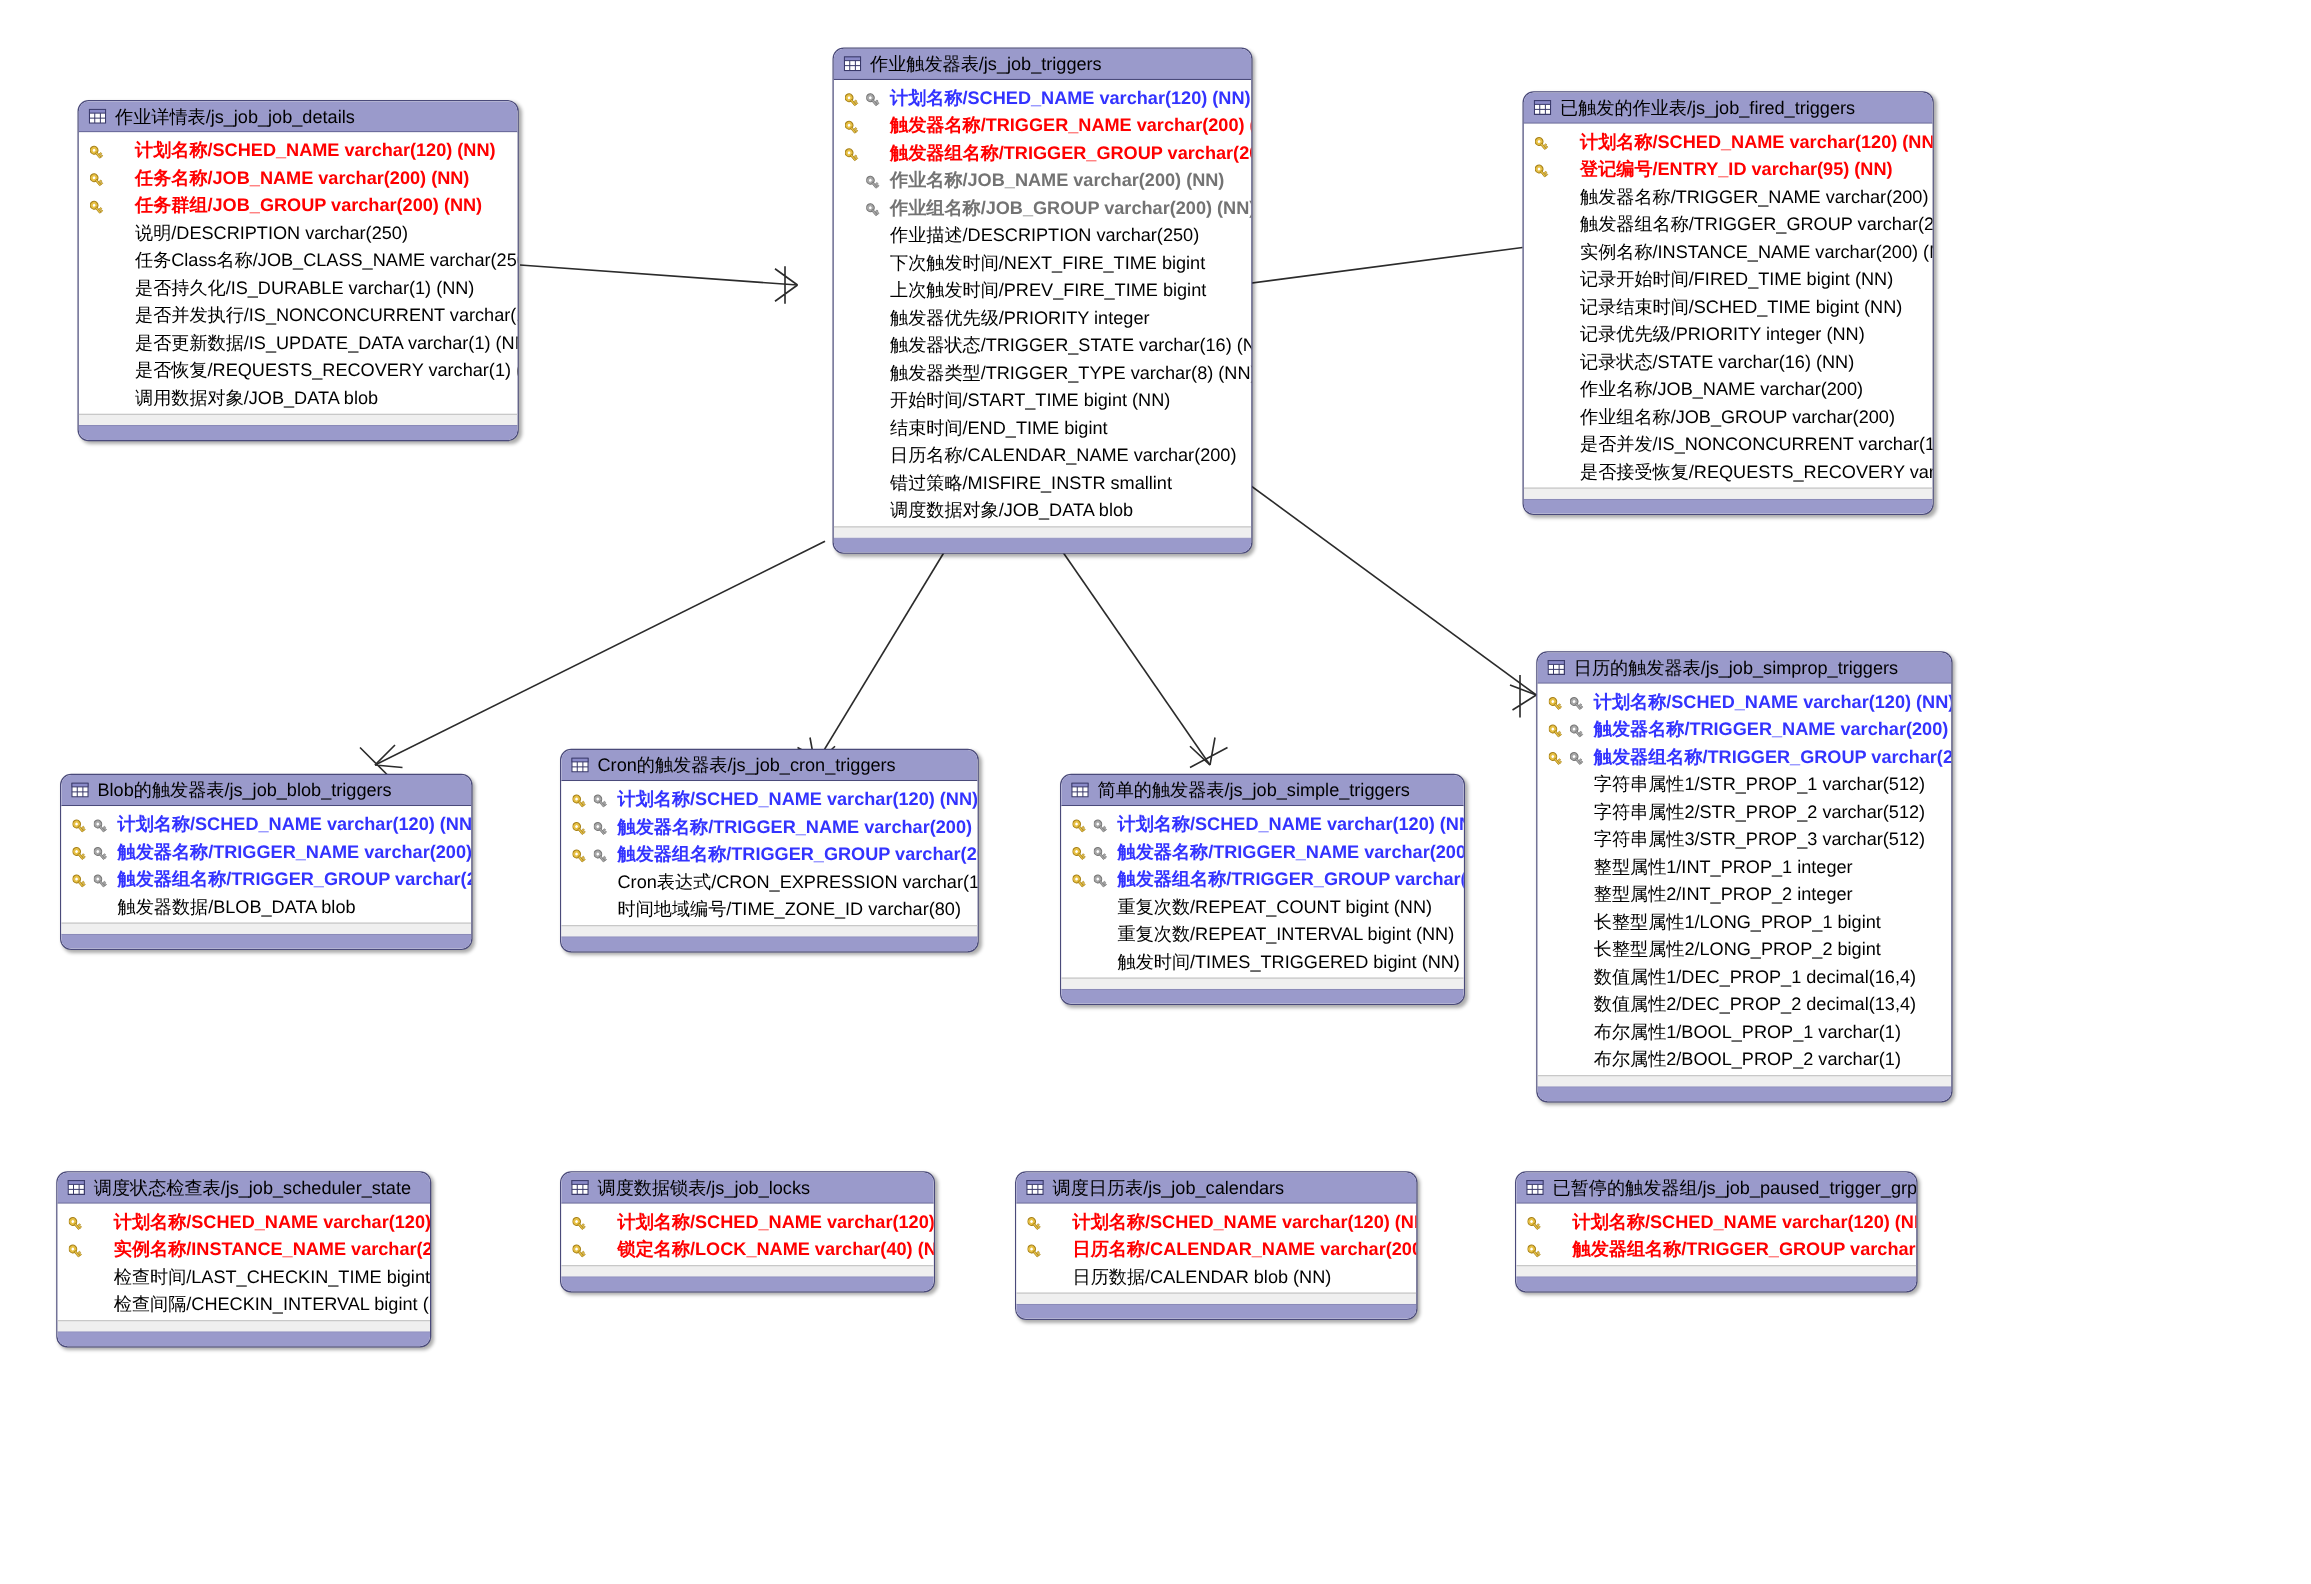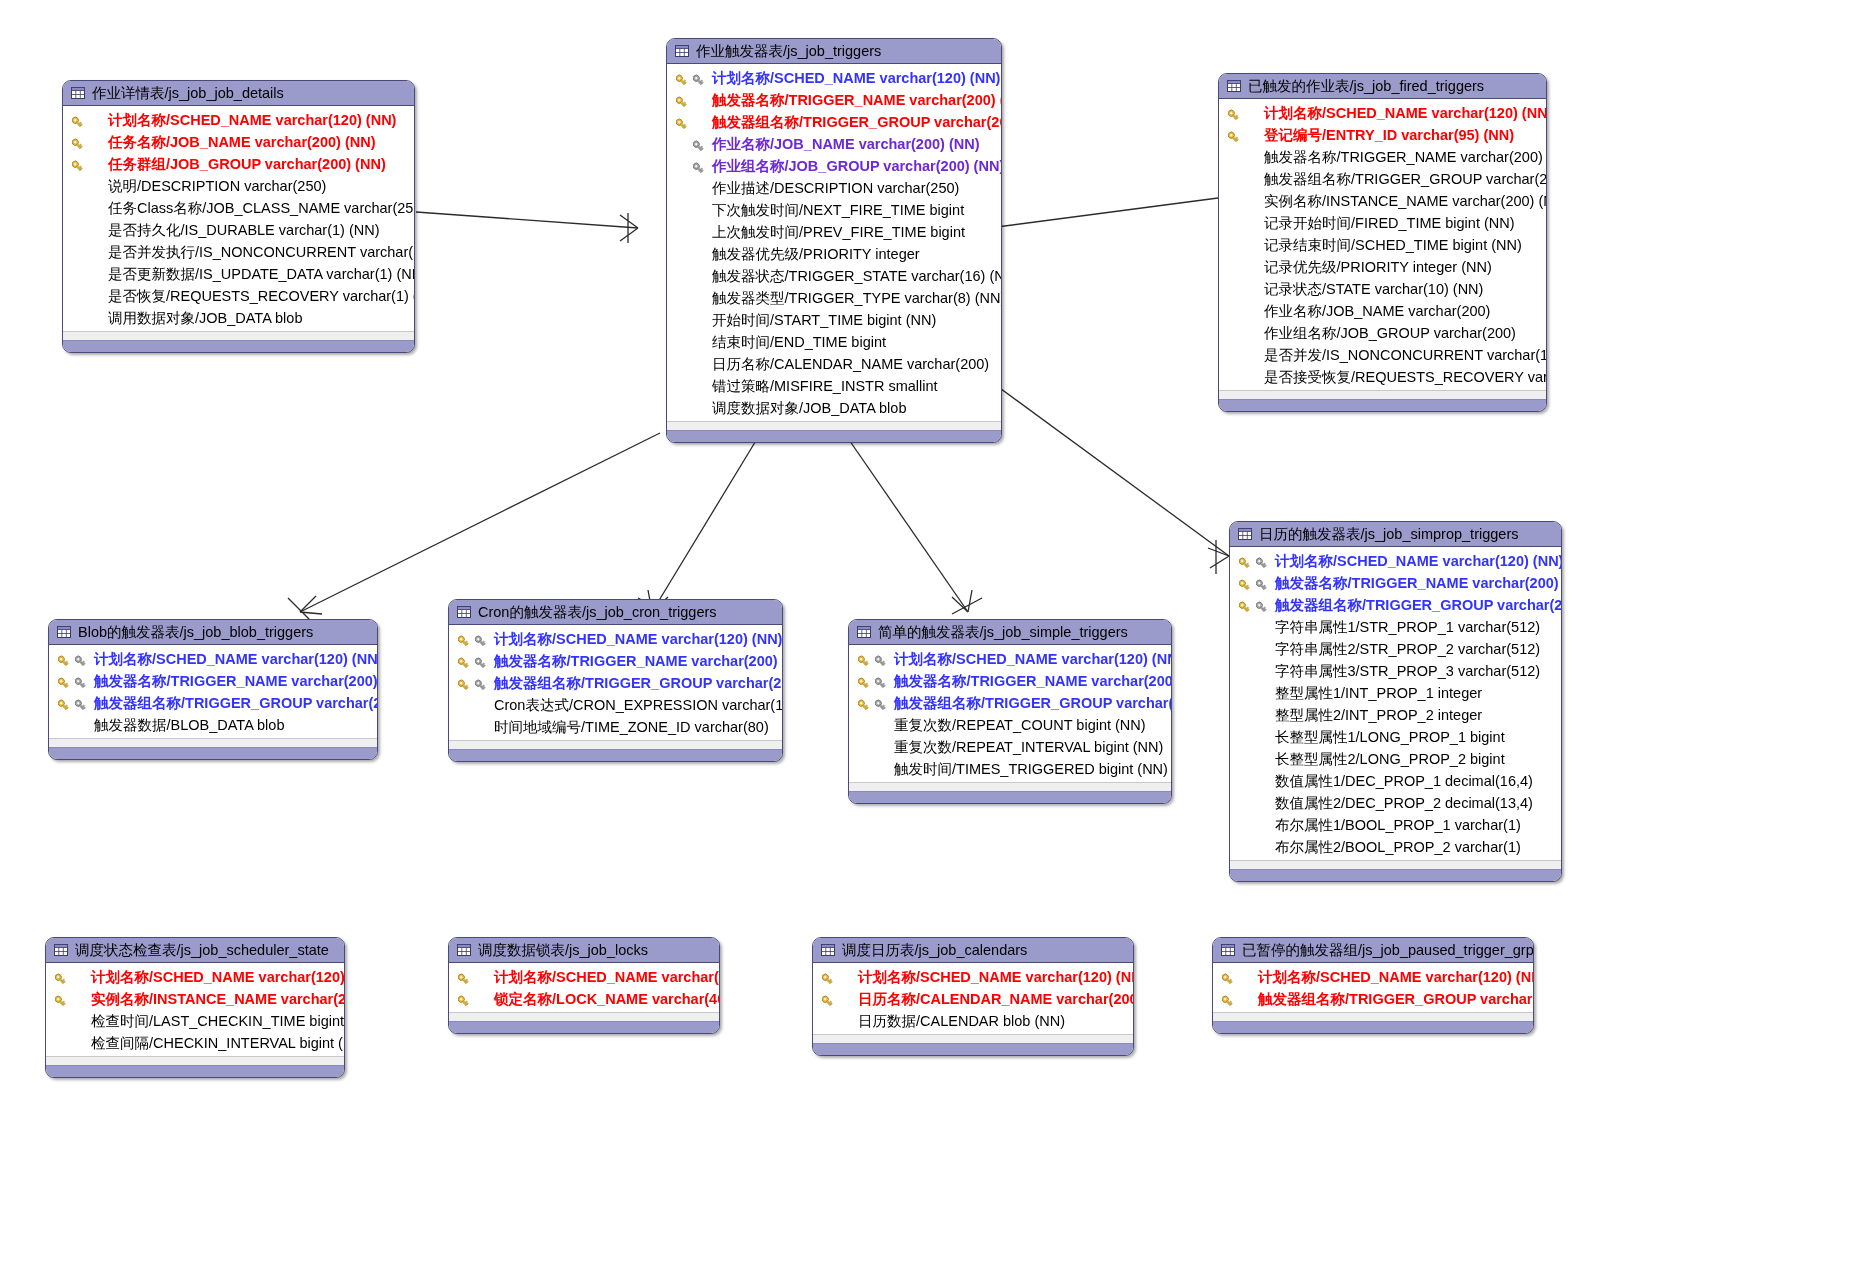--- a/index.html
+++ b/index.html
@@ -21,21 +21,21 @@
   .tbl-footer{height:11px;background:#9a9acb;border-top:1px solid #8a8ab8;
      border-radius:0 0 7px 7px;}
   .tbl-footer-gap{height:8px;background:#efefef;border-top:1px solid #c8c8c8;}
 
   .row{display:flex;align-items:center;height:22px;padding-left:7px;white-space:nowrap;}
   .keyslot{width:17px;height:14px;flex:0 0 auto;display:flex;align-items:center;justify-content:center;}
   .keyslot svg{display:block;}
   .fname{font-size:14.5px;padding-left:4px;}
   .c-red{color:#ff0000;font-weight:bold;}
   .c-blue{color:#3333ff;font-weight:bold;}
-  .c-green{color:#6d28d9;font-weight:bold;}
+  .c-green{color:#737373;font-weight:bold;}
   .c-black{color:#000000;font-weight:normal;}
 </style>
 </head>
 <body>
 
 <div id="canvas">
 
   <svg class="links" viewBox="0 0 1849 1267" xmlns="http://www.w3.org/2000/svg">
     <g stroke="#2b2b2b" stroke-width="1.3" fill="none">
 
@@ -384,21 +384,21 @@
           <span class="fname c-black">记录结束时间/SCHED_TIME bigint (NN)</span>
         </div>
         <div class="row">
           <span class="keyslot"></span>
           <span class="keyslot"></span>
           <span class="fname c-black">记录优先级/PRIORITY integer (NN)</span>
         </div>
         <div class="row">
           <span class="keyslot"></span>
           <span class="keyslot"></span>
-          <span class="fname c-black">记录状态/STATE varchar(10) (NN)</span>
+          <span class="fname c-black">记录状态/STATE varchar(16) (NN)</span>
         </div>
         <div class="row">
           <span class="keyslot"></span>
           <span class="keyslot"></span>
           <span class="fname c-black">作业名称/JOB_NAME varchar(200)</span>
         </div>
         <div class="row">
           <span class="keyslot"></span>
           <span class="keyslot"></span>
           <span class="fname c-black">作业组名称/JOB_GROUP varchar(200)</span>
@@ -925,21 +925,21 @@
         </div>
         <div class="row">
           <span class="keyslot"></span>
           <span class="keyslot"></span>
           <span class="fname c-black">检查间隔/CHECKIN_INTERVAL bigint (NN)</span>
         </div>
       </div>
       <div class="tbl-footer-gap"></div>
       <div class="tbl-footer"></div>
     </div>
-    <div class="table-box" style="left: 448px; top: 937px; width: 272px;">
+    <div class="table-box" style="left: 448px; top: 937px; width: 300px;">
       <div class="tbl-header">
         <span>
           <svg class="tbl-icon" viewBox="0 0 14 12" xmlns="http://www.w3.org/2000/svg">
             <rect x="0.5" y="0.5" width="13" height="11" fill="#ffffff" stroke="#3a3a6a" stroke-width="1"></rect>
             <rect x="0.5" y="0.5" width="13" height="3" fill="#8a8ac8" stroke="#3a3a6a" stroke-width="0.8"></rect>
             <line x1="4.8" y1="3.5" x2="4.8" y2="11.5" stroke="#3a3a6a" stroke-width="0.8"></line>
             <line x1="9.3" y1="3.5" x2="9.3" y2="11.5" stroke="#3a3a6a" stroke-width="0.8"></line>
             <line x1="0.5" y1="7.5" x2="13.5" y2="7.5" stroke="#3a3a6a" stroke-width="0.8"></line>
           </svg>
         </span>

